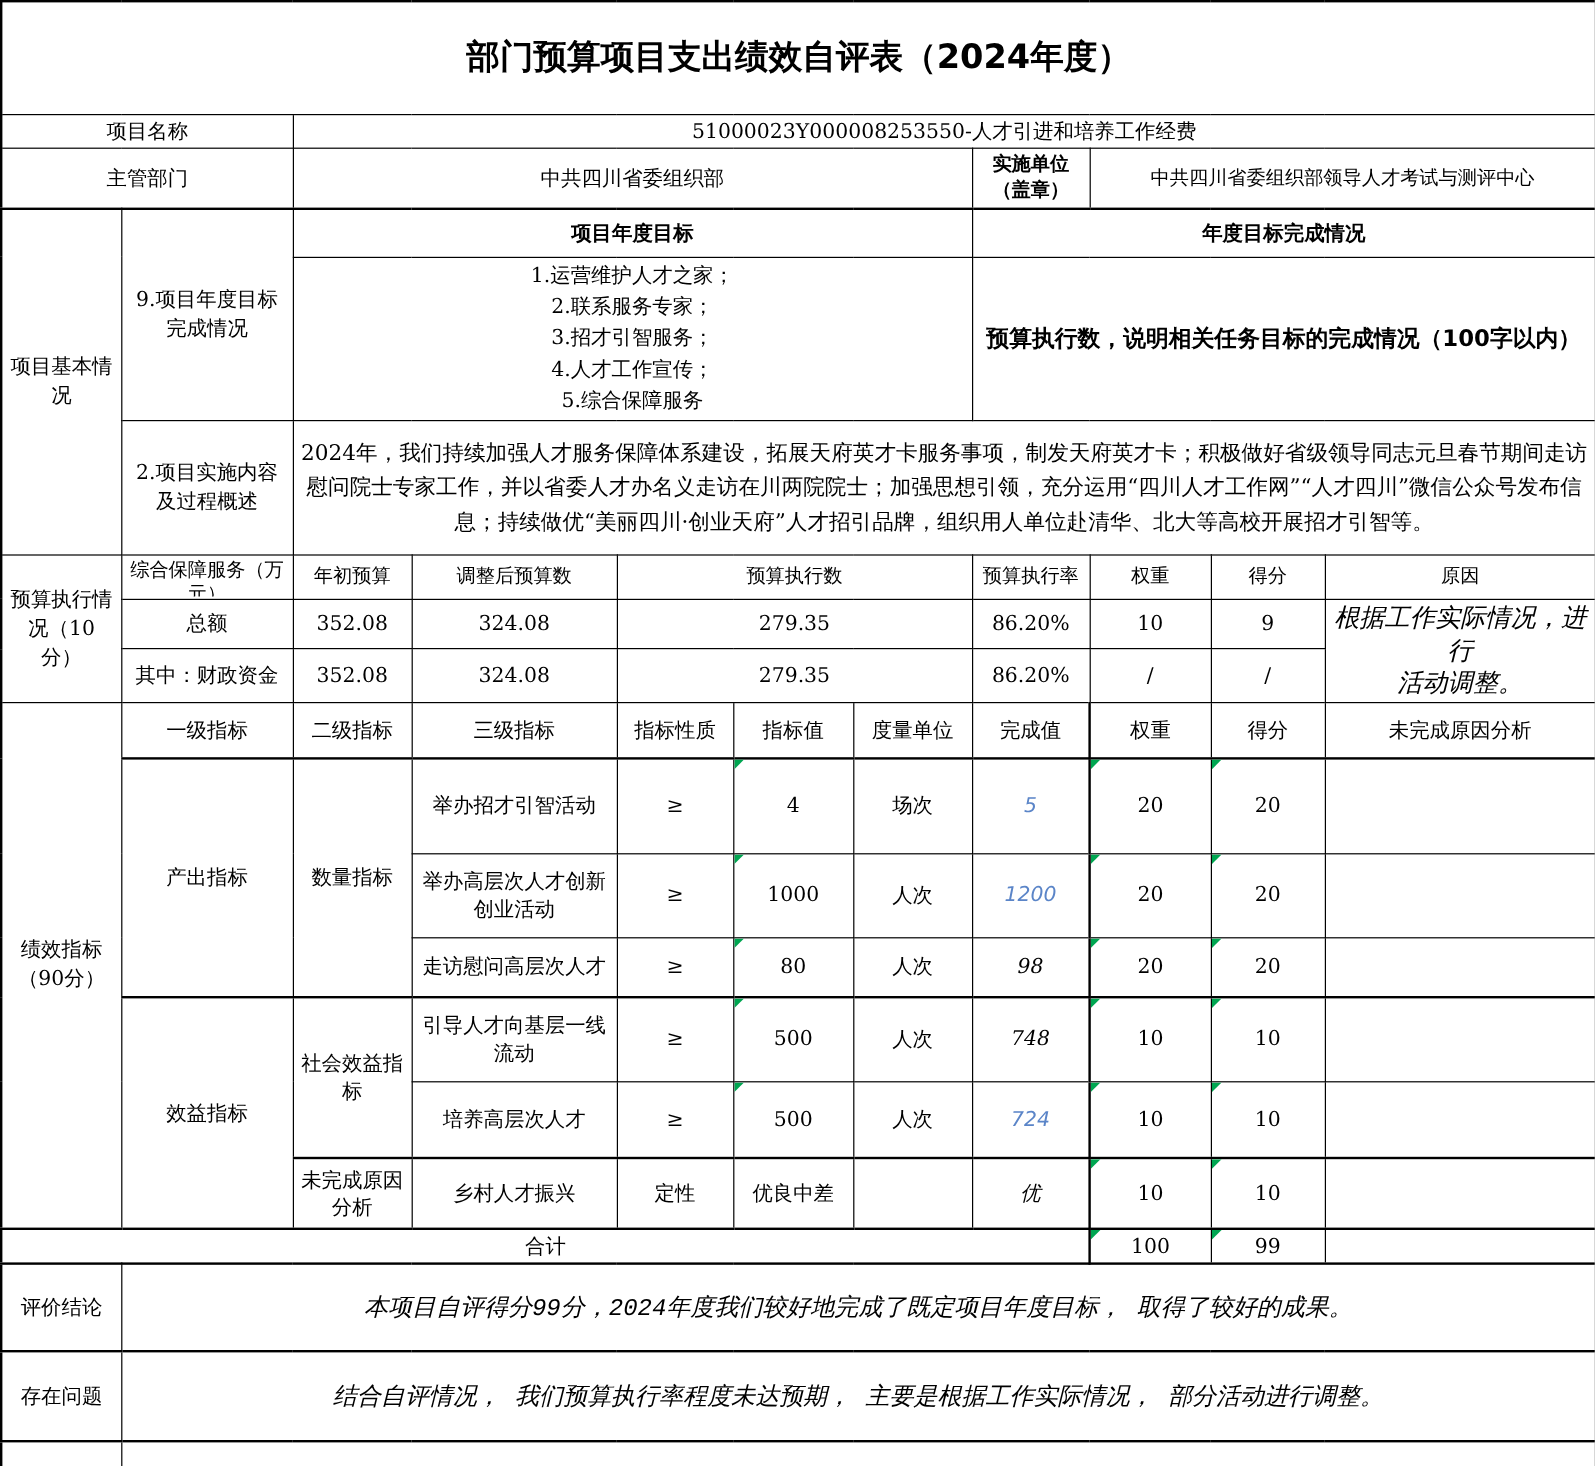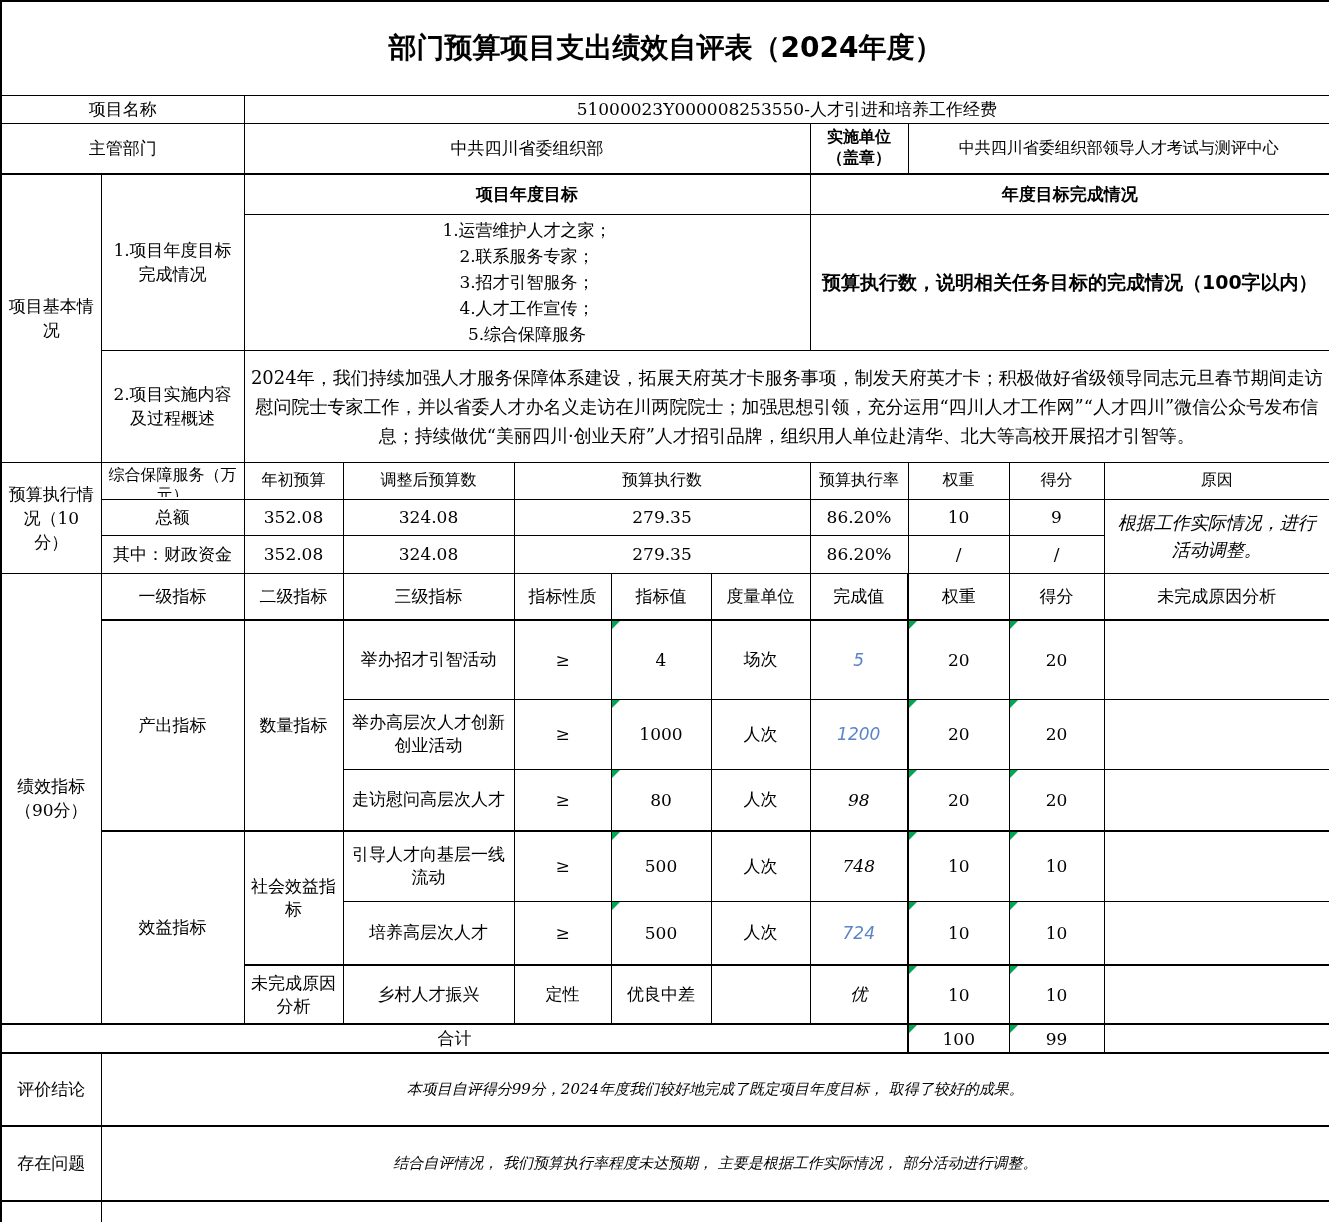--- a/index.html
+++ b/index.html
@@ -30,22 +30,22 @@
     font-size:28px;
     text-align:center;
     border-bottom:1px solid #000;
   }
   .note{font-size:19px;line-height:26px;}
   .impl{font-size:18px;line-height:29px;text-align:justify;padding:4px 8px;}
   .goals-cell{padding:4px 8px;}
   .goals-cell div{line-height:26px;}
   .it{font-style:italic;}
   .blue{color:#5b85c8;font-family:"DejaVu Sans", sans-serif;font-style:italic;}
-  .reason-cell{font-style:italic;font-size:18px;line-height:27px;padding:2px 8px;}
-  .footer-text{font-style:italic;font-size:15px;padding:2px 10px;}
+  .reason-cell{font-style:italic;font-size:21px;line-height:27px;padding:2px 8px;}
+  .footer-text{font-style:italic;font-size:20px;padding:2px 10px;font-family:Liberation Mono, monospace;}
   .bb2{border-bottom:2px solid #000 !important;}
   .br2{border-right:2px solid #000 !important;}
   .clip{height:32px;overflow:hidden;line-height:20px;font-size:16px;white-space:pre-line;}
   td.gm{position:relative;}
   td.gm::before{
     content:"";
     position:absolute;top:0;left:0;
     width:0;height:0;
     border-top:8px solid #00a651;
     border-right:8px solid transparent;
@@ -86,21 +86,21 @@
     <td colspan="2" class="left bb2">主管部门</td>
     <td colspan="5" class="left bb2">中共四川省委组织部</td>
     <td class="bold-sans pre small bb2">实施单位
 （盖章）</td>
     <td colspan="3" class="small bb2">中共四川省委组织部领导人才考试与测评中心</td>
   </tr>
 
   <tr style="height:40px">
     <td rowspan="3" class="left pre seclabel">项目基本情
 况</td>
-    <td rowspan="2" class="left pre seclabel">1.项目年度目标
+    <td rowspan="2" class="left pre seclabel">9.项目年度目标
 完成情况</td>
     <td colspan="5" class="bold-sans">项目年度目标</td>
     <td colspan="4" class="bold-sans">年度目标完成情况</td>
   </tr>
 
   <tr style="height:136px">
     <td colspan="5" class="left goals-cell">
       <div>1.运营维护人才之家；</div>
       <div>2.联系服务专家；</div>
       <div>3.招才引智服务；</div>
@@ -186,21 +186,21 @@
     <td>举办高层次人才创新创业活动</td>
     <td>≥</td>
     <td class="gm">1000</td>
     <td>人次</td>
     <td class="blue br2">1200</td>
     <td class="gm">20</td>
     <td class="gm">20</td>
     <td></td>
   </tr>
 
-  <tr style="height:62px">
+  <tr style="height:50px">
     <td class="bb2">走访慰问高层次人才</td>
     <td class="bb2">≥</td>
     <td class="gm bb2">80</td>
     <td class="bb2">人次</td>
     <td class="it br2 bb2">98</td>
     <td class="gm bb2">20</td>
     <td class="gm bb2">20</td>
     <td class="bb2"></td>
   </tr>
 

